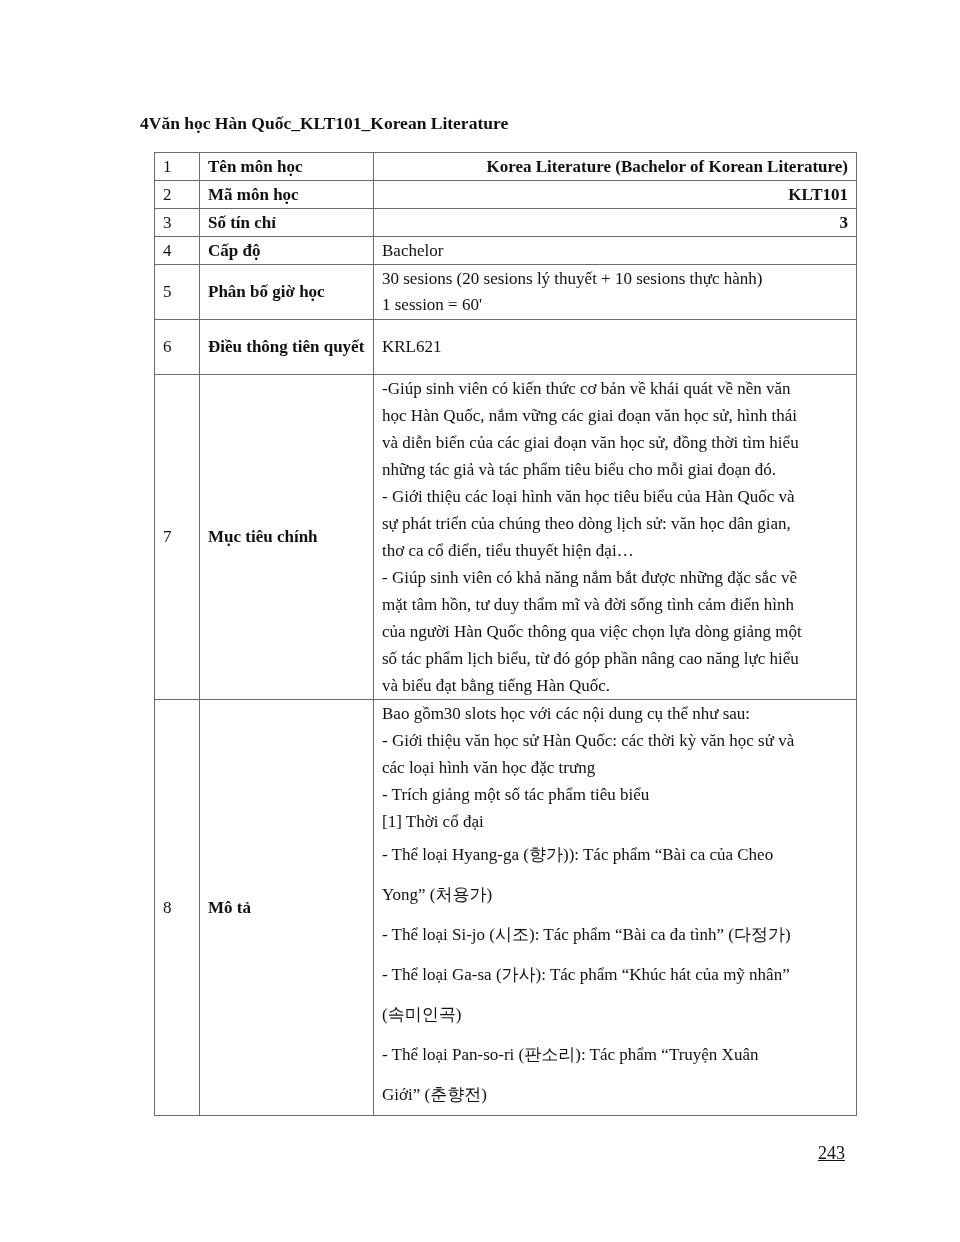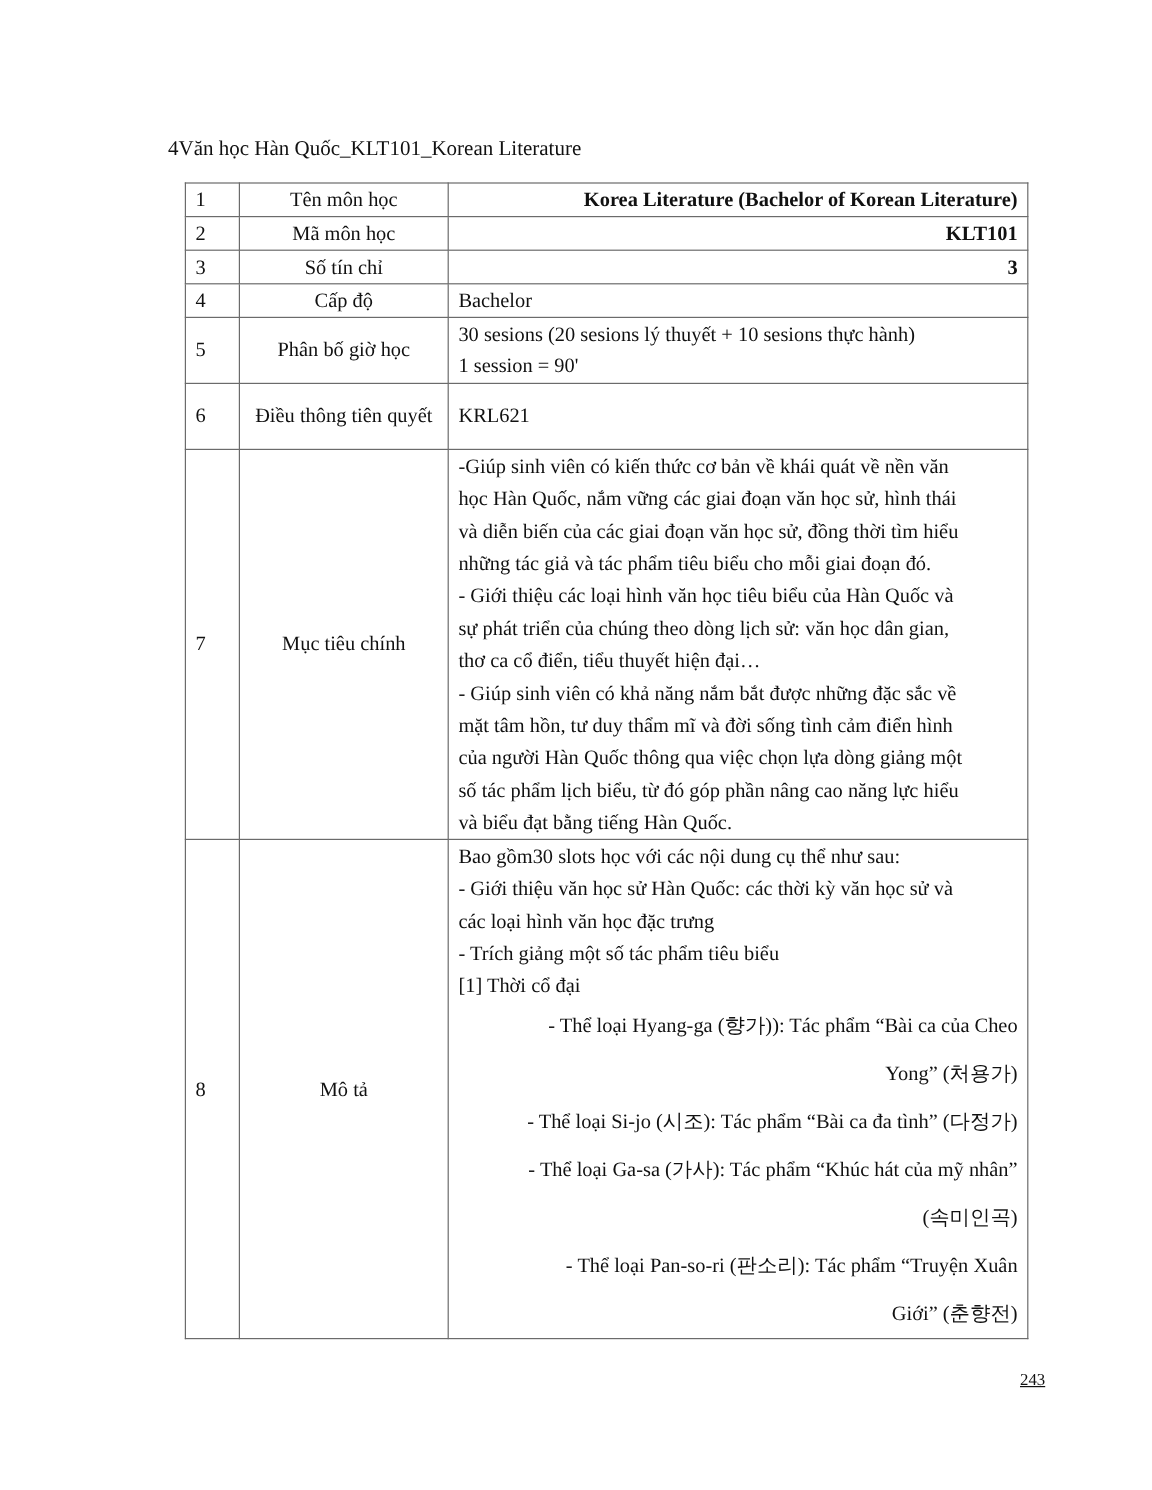--- a/index.html
+++ b/index.html
@@ -2,46 +2,46 @@
 <html><head>
 <meta charset="utf-8">
 <style>
   html, body { margin: 0; padding: 0; background: #ffffff; }
   body {
     width: 960px; height: 1242px; position: relative; overflow: hidden;
     font-family: "Liberation Serif", serif; color: #111111;
   }
   .doc-title {
     position: absolute; left: 140px; top: 113px;
-    font-size: 17.5px; font-weight: normal; letter-spacing: 0px;
+    font-size: 17.5px; font-weight: bold; letter-spacing: 0px;
   }
   table.syllabus {
     position: absolute; left: 154px; top: 152px; width: 702px;
     border-collapse: collapse; font-size: 17px; table-layout: fixed;
   }
   table.syllabus td {
     border: 1px solid #6b6b6b; vertical-align: middle;
     padding: 0 8px; line-height: 26px;
   }
   col.c-no { width: 45px; }
   col.c-label { width: 174px; }
   col.c-val { width: 483px; }
   td.no { padding-left: 8px; }
-  td.label { font-weight: normal; line-height: 26px; text-align: center; }
+  td.label { font-weight: bold; line-height: 26px; }
   td.val-bold { font-weight: bold; text-align: right; }
   .r-single td { height: 27px; }
   .r5 td { height: 54px; }
   .r6 td { height: 54px; }
   .r7 .val { line-height: 27px; padding-top: 0px; padding-bottom: 0px; margin-top: 28px; }
   .r8 .val { padding-top: 0; padding-bottom: 0; }
   .r8 .line { line-height: 27px; }
-  .r8 .line.tall { line-height: 40px; text-align: right; }
+  .r8 .line.tall { line-height: 40px; }
   .val .line { display: block; }
   .page-number {
-    position: absolute; left: 850px; top: 1143px; font-size: 14px; text-decoration: underline;
+    position: absolute; left: 818px; top: 1143px; font-size: 18px; text-decoration: underline;
   }
 </style>
 </head>
 <body>
 
 <div class="doc-title">4Văn học Hàn Quốc_KLT101_Korean Literature</div>
 
 <table class="syllabus">
   <colgroup>
       <col class="c-no">
@@ -75,21 +75,21 @@
       <td class="label">Cấp độ</td>
       <td class="val">
           <span class="line">Bachelor</span>
         </td>
     </tr>
     <tr class="r5">
       <td class="no">5</td>
       <td class="label">Phân bố giờ học</td>
       <td class="val">
         <span class="line">30 sesions (20 sesions lý thuyết + 10 sesions thực hành)</span>
-        <span class="line">1 session = 90'</span>
+        <span class="line">1 session = 60'</span>
       </td>
     </tr>
     <tr class="r6">
       <td class="no">6</td>
       <td class="label">Điều thông tiên quyết</td>
       <td class="val">
           <span class="line">KRL621</span>
         </td>
     </tr>
     <tr class="r7">

